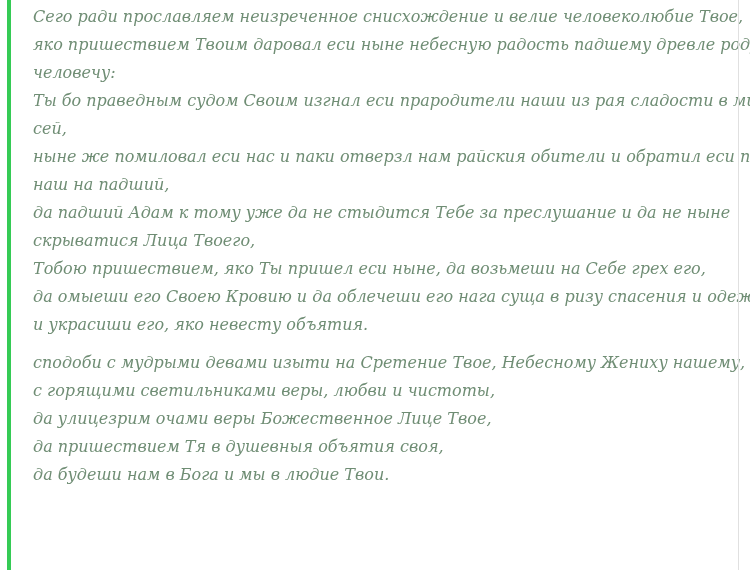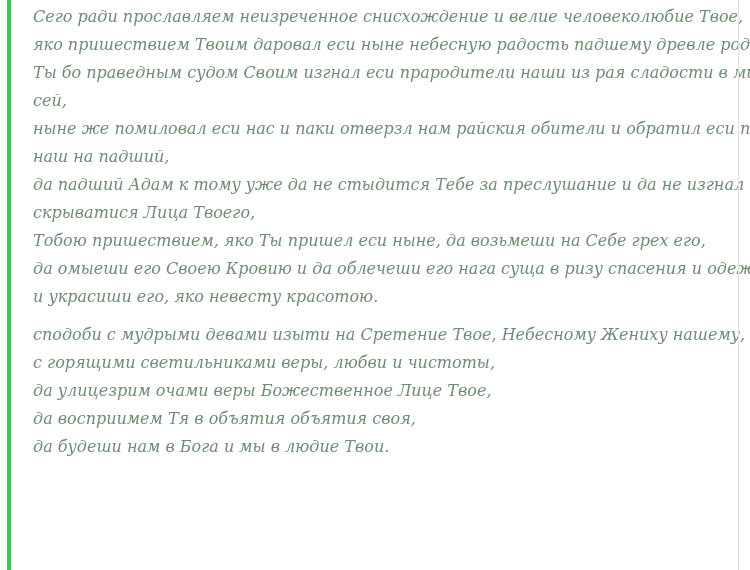--- a/index.html
+++ b/index.html
@@ -52,32 +52,33 @@
   }
 </style>
 </head>
 <body>
 
 <div class="page">
   <div class="quote-block">
     <div class="paragraph">
         <div class="line">Сего ради прославляем неизреченное снисхождение и велие человеколюбие Твое,</div>
         <div class="line">яко пришествием Твоим даровал еси ныне небесную радость падшему древле роду</div>
+        <div class="line">человечу:</div>
         <div class="line">Ты бо праведным судом Своим изгнал еси прародители наши из рая сладости в мир</div>
         <div class="line">сей,</div>
         <div class="line">ныне же помиловал еси нас и паки отверзл нам райския обители и обратил еси плач</div>
         <div class="line">наш на падший,</div>
-        <div class="line">да падший Адам к тому уже да не стыдится Тебе за преслушание и да не изгнал</div>
+        <div class="line">да падший Адам к тому уже да не стыдится Тебе за преслушание и да не ныне</div>
         <div class="line">скрыватися Лица Твоего,</div>
         <div class="line">Тобою пришествием, яко Ты пришел еси ныне, да возьмеши на Себе грех его,</div>
         <div class="line">да омыеши его Своею Кровию и да облечеши его нага суща в ризу спасения и одежду</div>
-        <div class="line">и украсиши его, яко невесту красотою.</div>
+        <div class="line">и украсиши его, яко невесту объятия.</div>
       </div>
     <div class="paragraph">
         <div class="line">сподоби с мудрыми девами изыти на Сретение Твое, Небесному Жениху нашему,</div>
         <div class="line">с горящими светильниками веры, любви и чистоты,</div>
         <div class="line">да улицезрим очами веры Божественное Лице Твое,</div>
-        <div class="line">да восприимем Тя в объятия объятия своя,</div>
+        <div class="line">да пришествием Тя в душевныя объятия своя,</div>
         <div class="line">да будеши нам в Бога и мы в людие Твои.</div>
       </div>
   </div>
   <div class="right-divider"></div>
 </div>
 
 </body></html>

